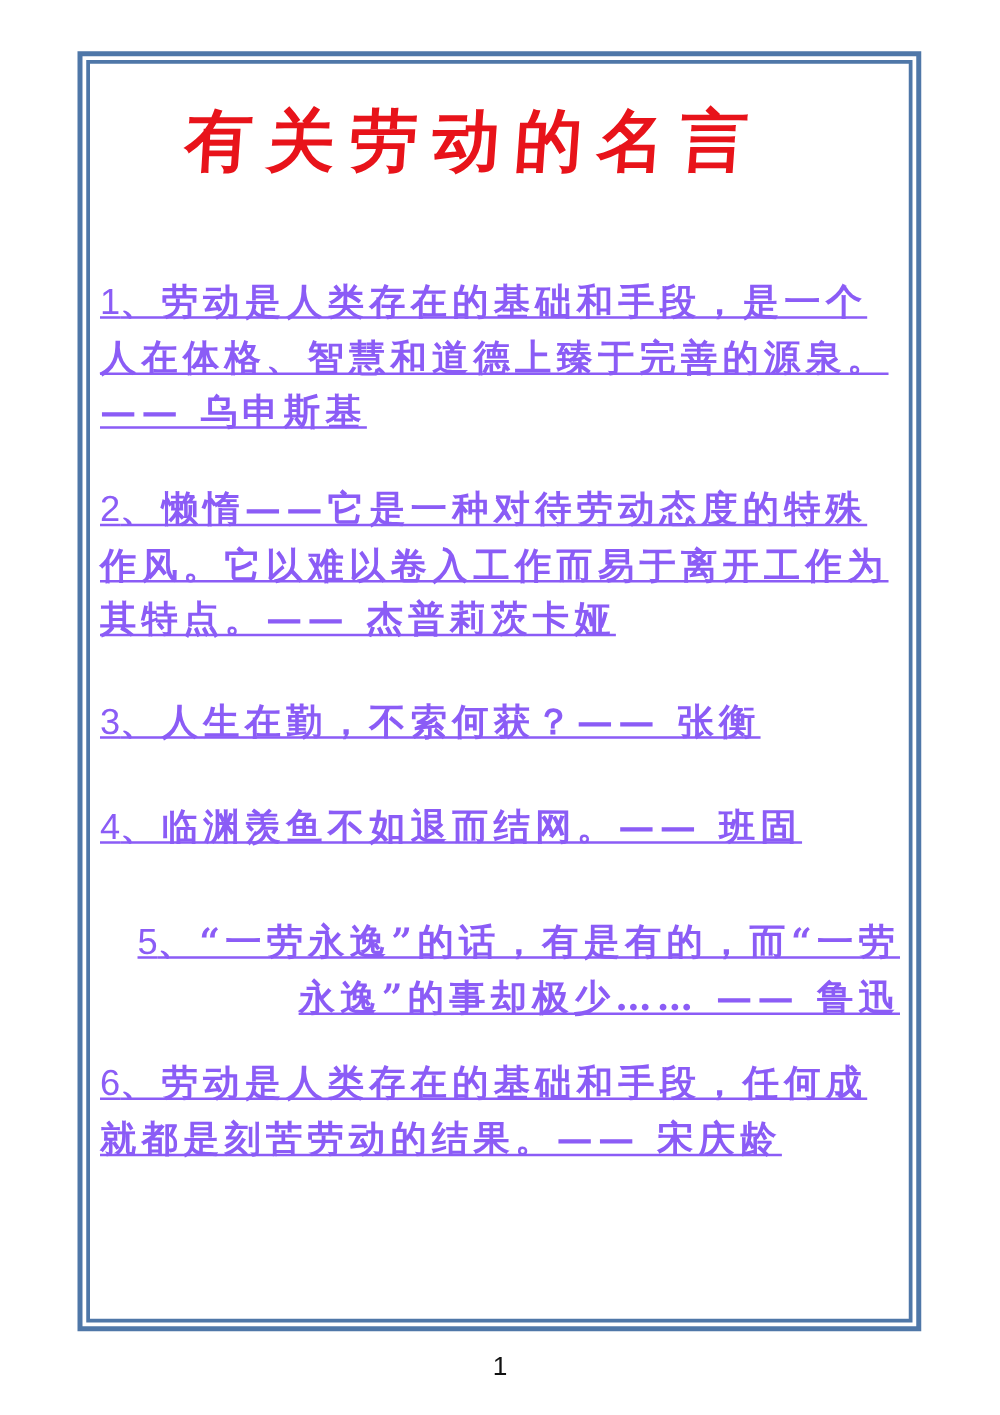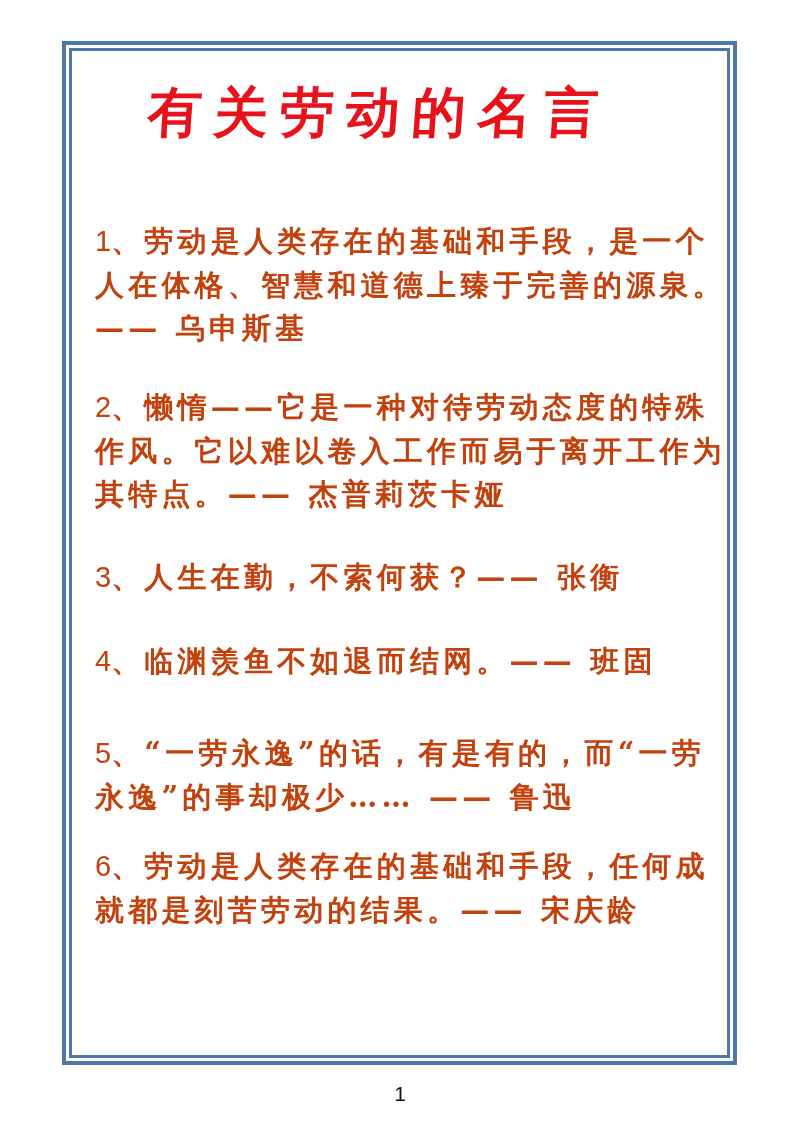--- a/index.html
+++ b/index.html
@@ -12,29 +12,29 @@
     position:absolute; left:69px; top:48px; width:661px; height:1010px;
     box-sizing:border-box; border:3px solid #4f77a8; background:#ffffff;
   }
   .title {
     position:absolute; left:148px; top:78px;
     font-family:"DejaVu Sans", sans-serif; font-weight:bold;
     font-size:54px; color:#e8131a; letter-spacing:12px; line-height:70px;
     white-space:nowrap; transform:skewX(-4deg);
   }
   .quote {
-    position:absolute; left:95px; width:640px;
-    font-size:29px; line-height:43.5px; color:#c2410c;
-    letter-spacing:4.2px; font-weight:bold;
+    position:absolute; left:80px; width:640px;
+    font-size:29px; line-height:43.5px; color:#8b5cf6;
+    letter-spacing:4.2px; font-weight:bold;text-decoration:underline;
   }
   .q1 { top:220px; }
   .q2 { top:386px; }
   .q3 { top:556px; }
   .q4 { top:640px; }
-  .q5 { top:732px; }
+  .q5 { top:732px;text-align:right; }
   .q6 { top:845px; }
   .qnum { font-family:"Liberation Sans", sans-serif; font-weight:normal; letter-spacing:0; }
   .page-number {
     position:absolute; left:0; width:800px; top:1082px; text-align:center;
     font-family:"Liberation Sans", sans-serif; font-size:21px; color:#111;
   }
 </style>
 </head>
 <body>
 

